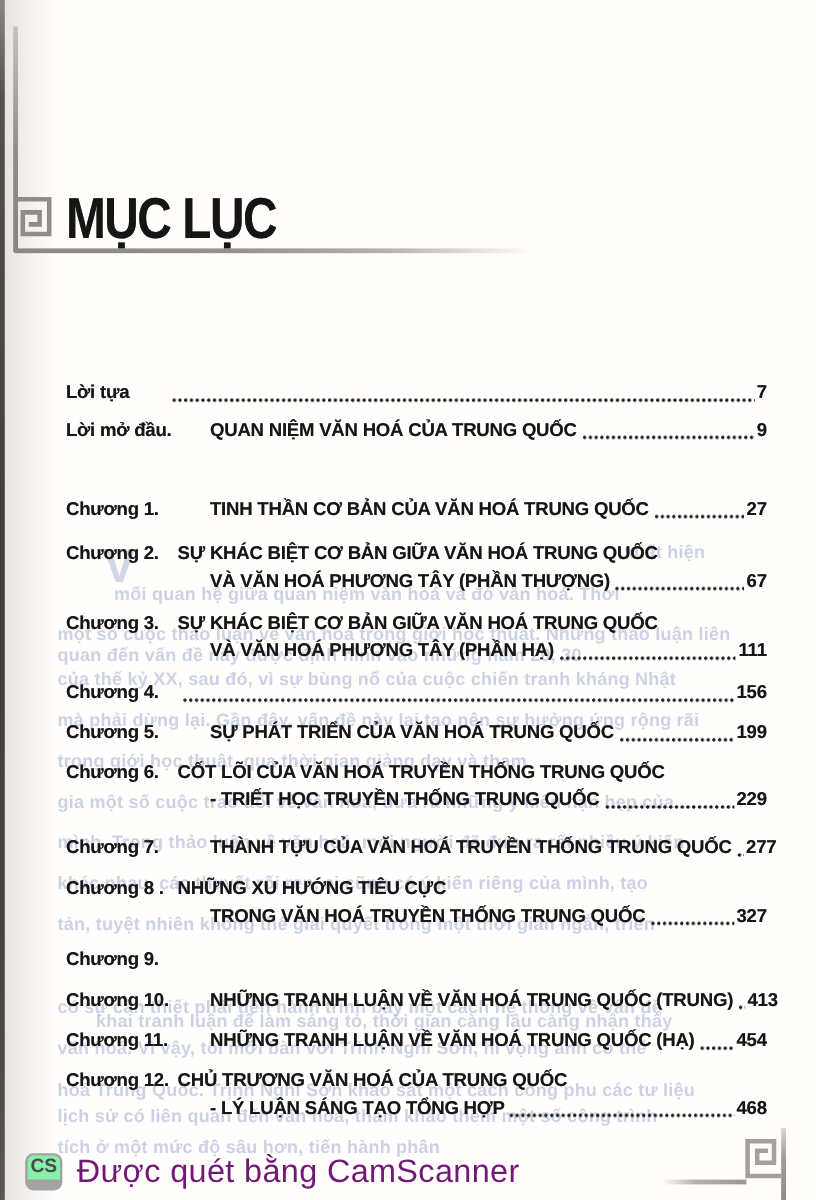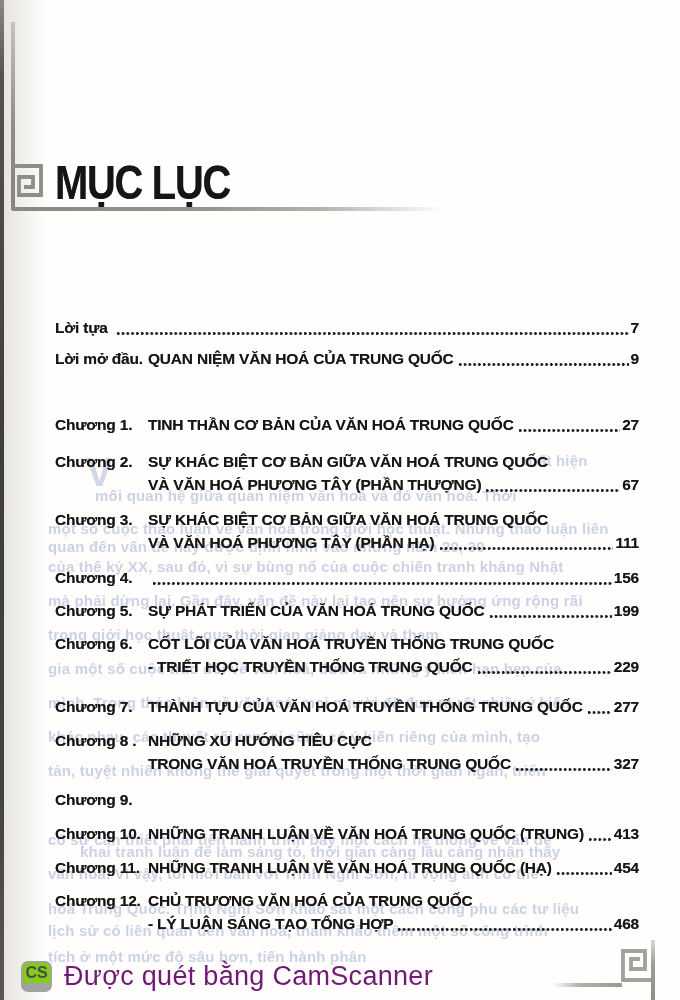--- a/index.html
+++ b/index.html
@@ -44,30 +44,30 @@
   
   .toc{position:absolute;left:0;top:0;width:680px;height:1000px;z-index:2;}
   .row{position:absolute;left:55px;width:584px;display:flex;align-items:flex-start;
     color:#171615;font-weight:bold;font-size:15.5px;letter-spacing:-0.2px;
     text-shadow:0 0 .4px rgba(0,0,0,.55);}
   .lbl{flex:0 0 93px;white-space:nowrap;line-height:23px;}
   .row.inline .lbl{flex:0 0 auto;padding-right:4px;}
   .tcol{flex:1;display:flex;flex-direction:column;min-width:0;}
   .tline{line-height:23px;white-space:nowrap;}
   .tline.final{display:flex;align-items:flex-start;}
-  .ttext{flex:0 0 auto;white-space:nowrap;}
+  .ttext{flex:0 0 auto;white-space:nowrap;margin-left:27px;}
   .dots{flex:1 1 auto;align-self:flex-end;height:5px;margin:0 2px 3px 4px;
     background-image:radial-gradient(circle at 2.2px 2.5px,#1c1b1a 1.15px,rgba(0,0,0,0) 1.65px);
     background-size:4.8px 5px;background-repeat:repeat-x;min-width:6px;}
   .pg{flex:0 0 auto;white-space:nowrap;}
 
   
   .wm{position:absolute;left:21px;top:961px;display:flex;align-items:center;z-index:3;}
   .cs-logo{position:relative;width:31px;height:31px;border:2.5px solid #a2a2a2;
-    border-radius:7px;background:#84cc16;box-sizing:border-box;}
+    border-radius:7px;background:#86efac;box-sizing:border-box;}
   .cs-logo .cs-txt{position:absolute;left:0;right:0;top:1px;text-align:center;
     font-size:16px;font-weight:bold;color:#4a4a4a;letter-spacing:0;}
   .cs-logo .cs-bar{position:absolute;left:0;right:0;bottom:0;height:7px;
     background:#a2a2a2;border-radius:0 0 4px 4px;}
   .wm-text{margin-left:12px;font-size:27px;color:#701a75;letter-spacing:0.3px;
     font-weight:normal;white-space:nowrap;}
 </style>
 </head>
 <body>
 

